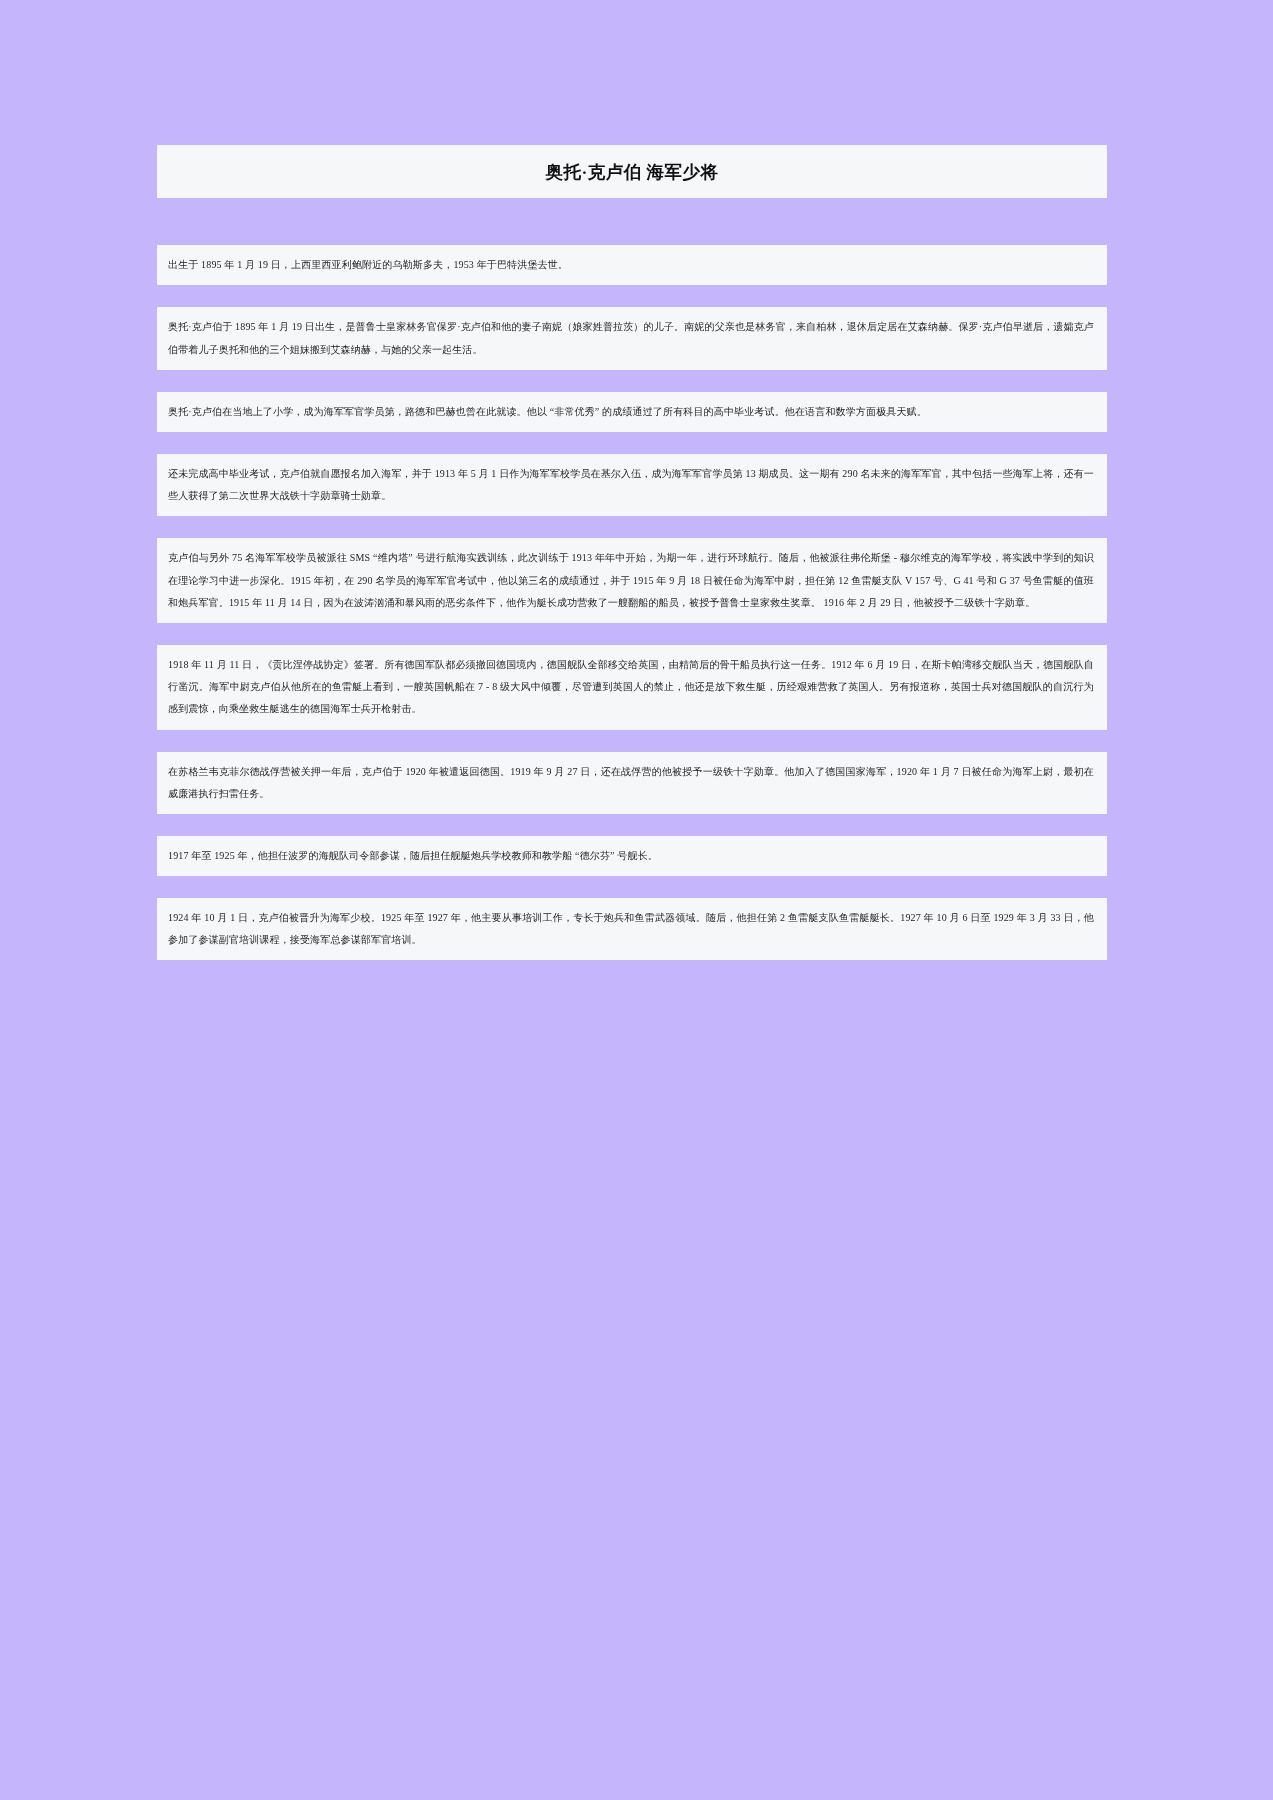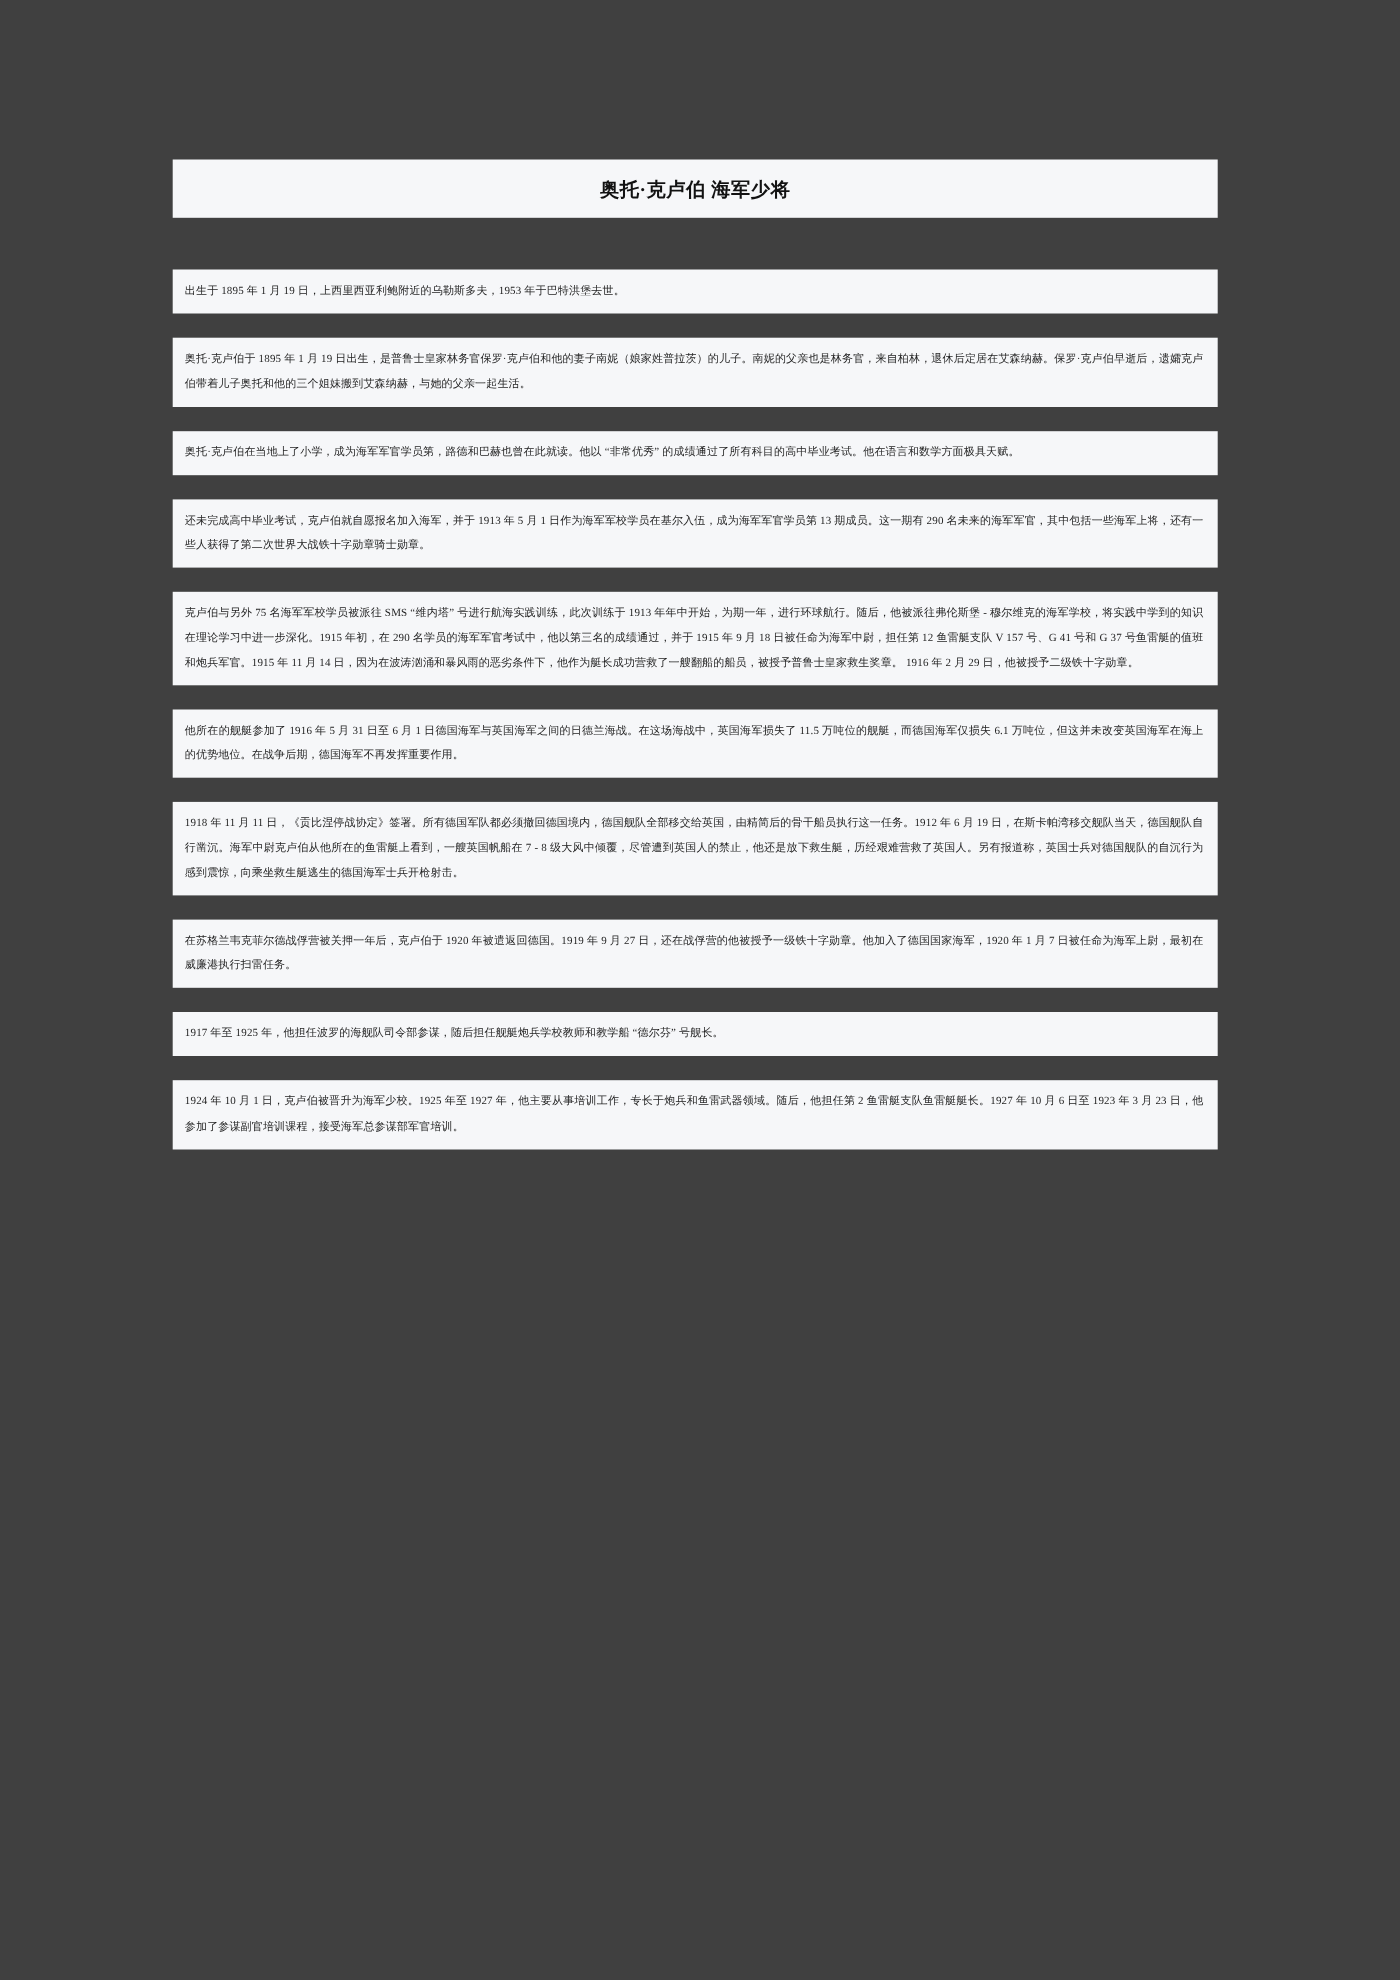--- a/index.html
+++ b/index.html
@@ -12,21 +12,21 @@
     width: 1273px;
     min-height: 1800px;
     font-family: "Liberation Serif", "DejaVu Serif", serif;
     color: #1a1a1a;
     -webkit-font-smoothing: antialiased;
   }
   .page {
     position: relative;
     width: 1273px;
     min-height: 1800px;
-    background: #404040;
+    background: #c4b5fd;
     box-sizing: border-box;
     padding: 0;
   }
   .doc-body {
     position: absolute;
     left: 157px;
     top: 0;
     width: 950px;
   }
   .doc-title {
@@ -65,21 +65,20 @@
   <div class="doc-body">
 
     <div class="doc-title">奥托·克卢伯 海军少将</div>
 
     <div id="paragraphs">
         <div class="para first">出生于 1895 年 1 月 19 日，上西里西亚利鲍附近的乌勒斯多夫，1953 年于巴特洪堡去世。</div>
         <div class="para">奥托·克卢伯于 1895 年 1 月 19 日出生，是普鲁士皇家林务官保罗·克卢伯和他的妻子南妮（娘家姓普拉茨）的儿子。南妮的父亲也是林务官，来自柏林，退休后定居在艾森纳赫。保罗·克卢伯早逝后，遗孀克卢伯带着儿子奥托和他的三个姐妹搬到艾森纳赫，与她的父亲一起生活。</div>
         <div class="para">奥托·克卢伯在当地上了小学，成为海军军官学员第，路德和巴赫也曾在此就读。他以 “非常优秀” 的成绩通过了所有科目的高中毕业考试。他在语言和数学方面极具天赋。</div>
         <div class="para">还未完成高中毕业考试，克卢伯就自愿报名加入海军，并于 1913 年 5 月 1 日作为海军军校学员在基尔入伍，成为海军军官学员第 13 期成员。这一期有 290 名未来的海军军官，其中包括一些海军上将，还有一些人获得了第二次世界大战铁十字勋章骑士勋章。</div>
         <div class="para">克卢伯与另外 75 名海军军校学员被派往 SMS “维内塔” 号进行航海实践训练，此次训练于 1913 年年中开始，为期一年，进行环球航行。随后，他被派往弗伦斯堡 - 穆尔维克的海军学校，将实践中学到的知识在理论学习中进一步深化。1915 年初，在 290 名学员的海军军官考试中，他以第三名的成绩通过，并于 1915 年 9 月 18 日被任命为海军中尉，担任第 12 鱼雷艇支队 V 157 号、G 41 号和 G 37 号鱼雷艇的值班和炮兵军官。1915 年 11 月 14 日，因为在波涛汹涌和暴风雨的恶劣条件下，他作为艇长成功营救了一艘翻船的船员，被授予普鲁士皇家救生奖章。 1916 年 2 月 29 日，他被授予二级铁十字勋章。</div>
-        <div class="para">他所在的舰艇参加了 1916 年 5 月 31 日至 6 月 1 日德国海军与英国海军之间的日德兰海战。在这场海战中，英国海军损失了 11.5 万吨位的舰艇，而德国海军仅损失 6.1 万吨位，但这并未改变英国海军在海上的优势地位。在战争后期，德国海军不再发挥重要作用。</div>
         <div class="para">1918 年 11 月 11 日，《贡比涅停战协定》签署。所有德国军队都必须撤回德国境内，德国舰队全部移交给英国，由精简后的骨干船员执行这一任务。1912 年 6 月 19 日，在斯卡帕湾移交舰队当天，德国舰队自行凿沉。海军中尉克卢伯从他所在的鱼雷艇上看到，一艘英国帆船在 7 - 8 级大风中倾覆，尽管遭到英国人的禁止，他还是放下救生艇，历经艰难营救了英国人。另有报道称，英国士兵对德国舰队的自沉行为感到震惊，向乘坐救生艇逃生的德国海军士兵开枪射击。</div>
         <div class="para">在苏格兰韦克菲尔德战俘营被关押一年后，克卢伯于 1920 年被遣返回德国。1919 年 9 月 27 日，还在战俘营的他被授予一级铁十字勋章。他加入了德国国家海军，1920 年 1 月 7 日被任命为海军上尉，最初在威廉港执行扫雷任务。</div>
         <div class="para">1917 年至 1925 年，他担任波罗的海舰队司令部参谋，随后担任舰艇炮兵学校教师和教学船 “德尔芬” 号舰长。</div>
-        <div class="para">1924 年 10 月 1 日，克卢伯被晋升为海军少校。1925 年至 1927 年，他主要从事培训工作，专长于炮兵和鱼雷武器领域。随后，他担任第 2 鱼雷艇支队鱼雷艇艇长。1927 年 10 月 6 日至 1923 年 3 月 23 日，他参加了参谋副官培训课程，接受海军总参谋部军官培训。</div>
+        <div class="para">1924 年 10 月 1 日，克卢伯被晋升为海军少校。1925 年至 1927 年，他主要从事培训工作，专长于炮兵和鱼雷武器领域。随后，他担任第 2 鱼雷艇支队鱼雷艇艇长。1927 年 10 月 6 日至 1929 年 3 月 33 日，他参加了参谋副官培训课程，接受海军总参谋部军官培训。</div>
       </div>
 
   </div>
 </div>
 
 </body></html>

